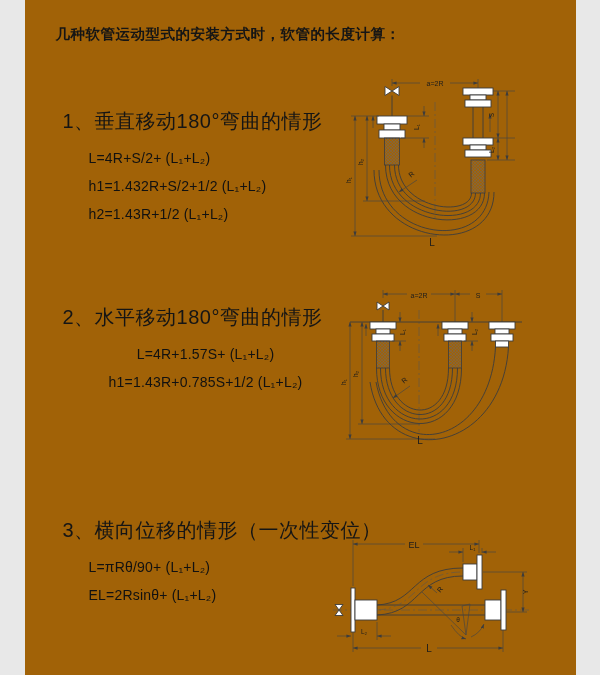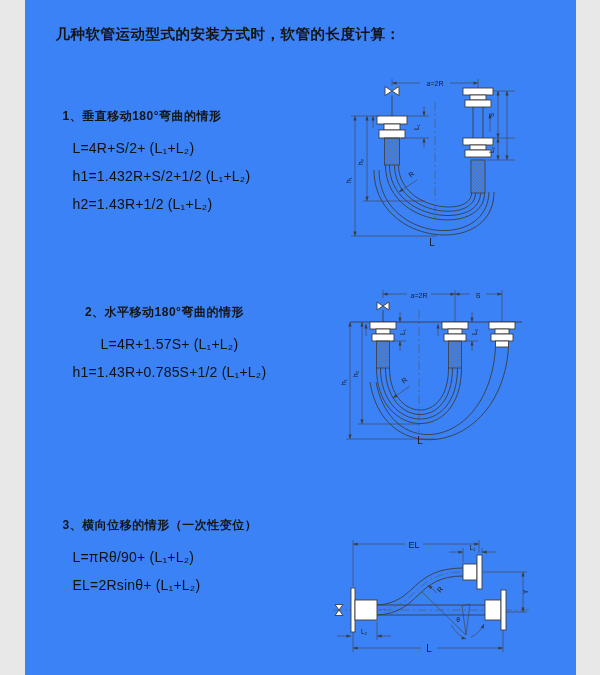--- a/index.html
+++ b/index.html
@@ -1,28 +1,28 @@
 <!DOCTYPE html>
 <html><head>
 <meta charset="utf-8">
 <style>
   html,body{margin:0;padding:0;background:#e8e8e8;}
   .page{
-    position:relative;width:551px;height:675px;background:#3b82f6;
+    position:relative;width:551px;height:675px;background:#a16207;
     font-family:"Liberation Sans","DejaVu Sans",sans-serif;color:#1a1a1a;
     overflow:hidden;margin:0 auto;
   }
   .title{
     position:absolute;left:31px;top:25px;font-size:14.5px;font-weight:700;
     letter-spacing:0.5px;color:#151515;
   }
   .section{position:absolute;left:38px;}
-  .sec-heading{font-size:12px;font-weight:700;color:#151515;letter-spacing:0.5px;}
+  .sec-heading{font-size:20px;font-weight:400;color:#151515;letter-spacing:0.5px;}
   .formula{font-size:14px;font-weight:400;color:#111;letter-spacing:0.2px;
-    margin-left:10px;height:28px;line-height:28px;white-space:pre;}
+    margin-left:26px;height:28px;line-height:28px;white-space:pre;}
   .sec1{top:108px;} .sec2{top:304px;text-align:center;} .sec3{top:517px;}
   .sec1 .sec-heading,.sec2 .sec-heading,.sec3 .sec-heading{margin-bottom:9px;}
   .diagram{position:absolute;}
   .d1{left:312px;top:70px;}
   .d2{left:315px;top:282px;}
   .d3{left:300px;top:530px;}
   svg{display:block;}
   svg .obj{fill:none;stroke:#3c3c3c;stroke-width:0.9;}
   svg .objf{fill:#ffffff;stroke:#3c3c3c;stroke-width:0.9;}
   svg .dim{fill:none;stroke:#444;stroke-width:0.65;}

